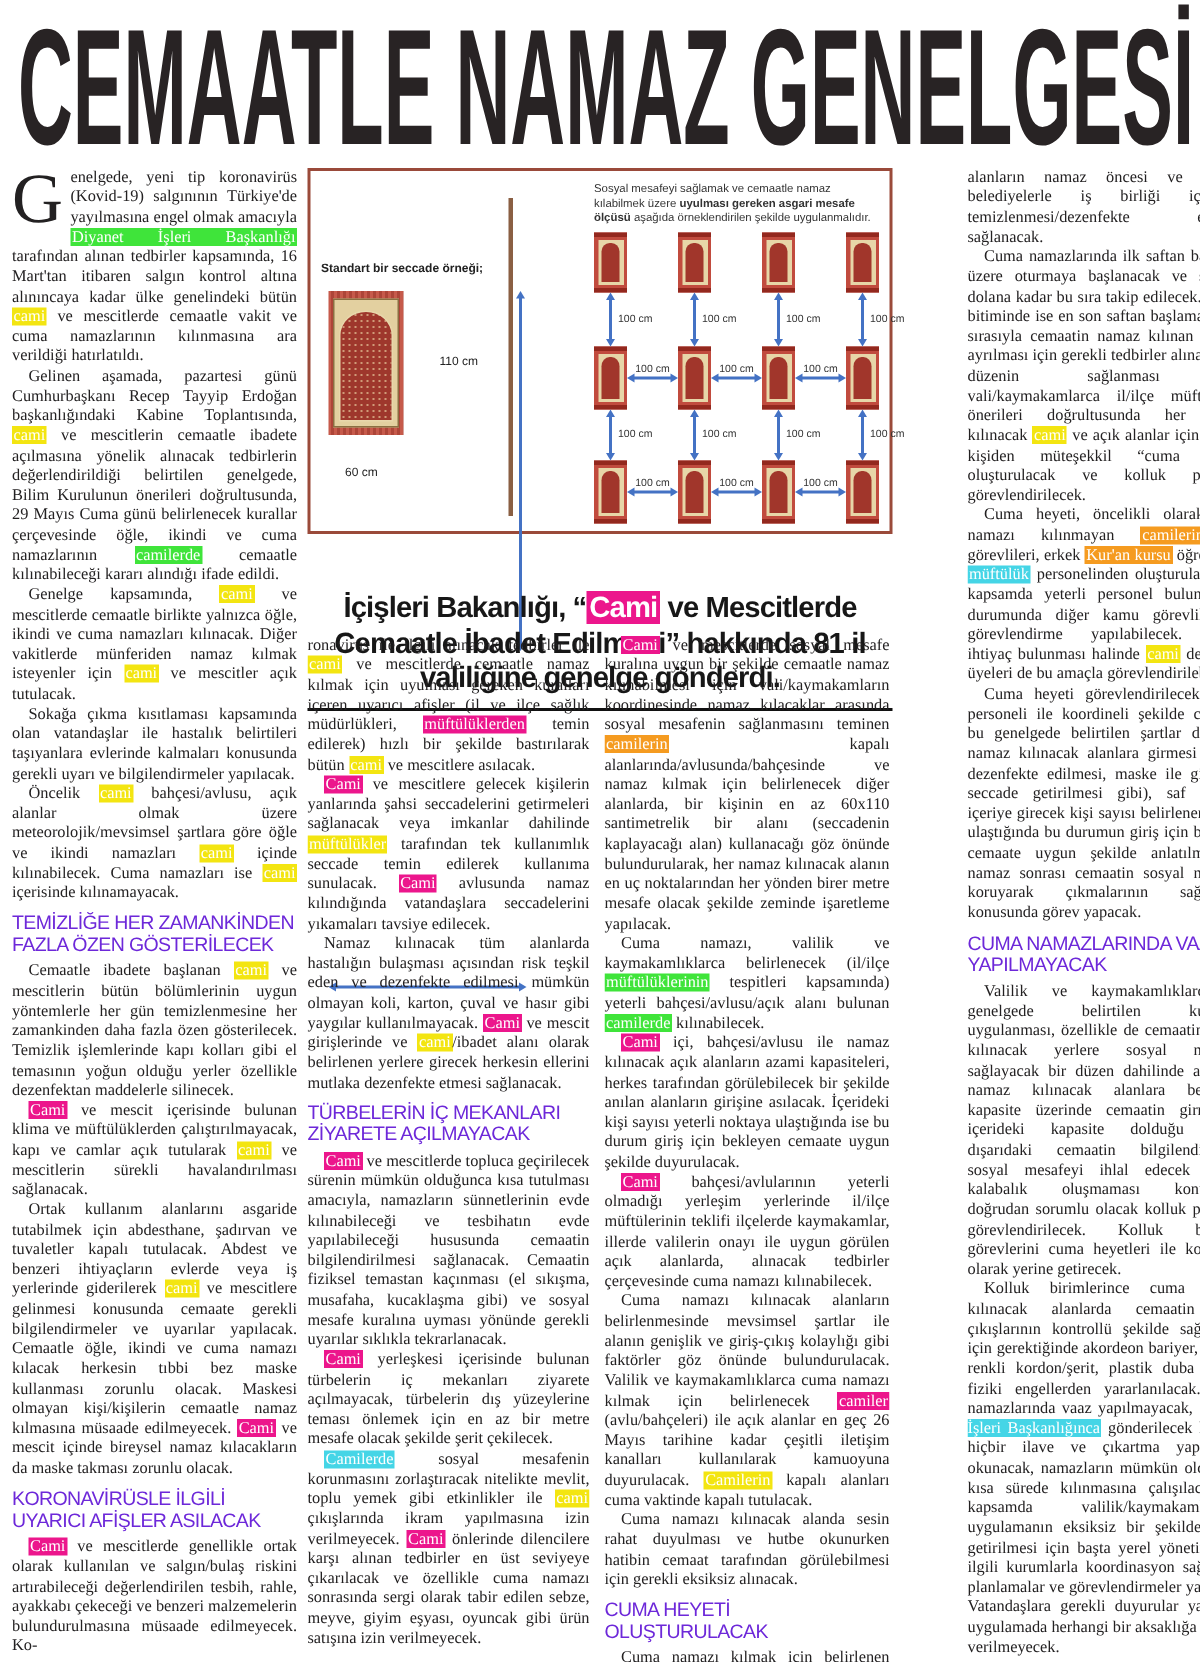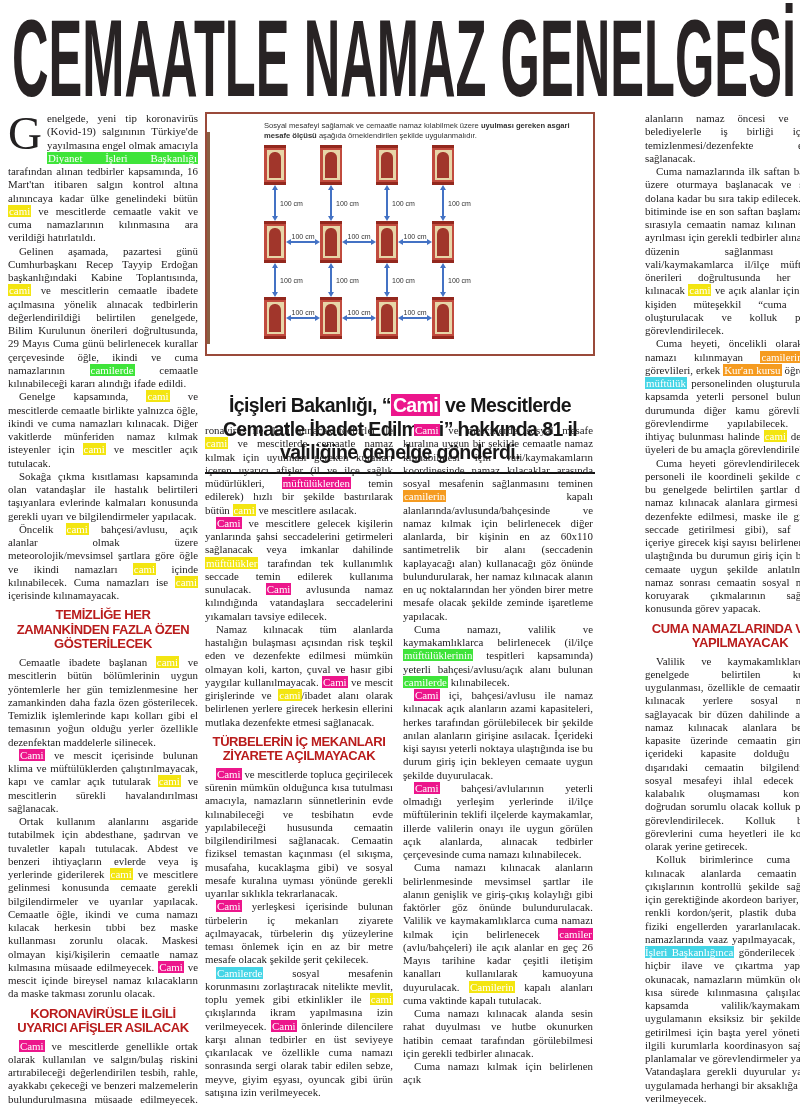--- a/index.html
+++ b/index.html
@@ -21,23 +21,23 @@
   .col-midleft{left:205px;top:424px;width:188px;height:684px;}
   .col-midright{left:403px;top:424px;width:190px;height:684px;}
   .col-right{left:604px;top:112px;width:190px;height:996px;margin-left:41px;}
   .para{margin:0;text-indent:11px;}
   .para.noindent{text-indent:0;}
   .dropcap{
     float:left;font-size:47px;line-height:37px;padding:3px 5px 0 0;
     text-indent:0;color:#232122;font-weight:400;
   }
   .subhead{
-    font-family:"Liberation Sans", sans-serif;font-weight:bold;color:#b91c1c;
+    font-family:"Liberation Sans", sans-serif;font-weight:normal;color:#6d28d9;
     font-size:13px;line-height:14.6px;letter-spacing:-0.4px;
-    margin:6px 0 4px 0;text-align:center;text-indent:0;
+    margin:6px 0 4px 0;text-align:left;text-indent:0;
   }
   .hl{color:#fff;padding:0 1px;}
   .hl-yellow{background:var(--hl-yellow);}
   .hl-green{background:var(--hl-green);}
   .hl-magenta{background:var(--hl-magenta);}
   .hl-cyan{background:var(--hl-cyan);}
   .hl-orange{background:var(--hl-orange);}
   
   .figure{
     position:absolute;left:205px;top:112px;width:390px;height:244px;
@@ -134,20 +134,40 @@
     <p class="para"><span>Öncelik </span><span class="hl hl-yellow">cami</span><span> bahçesi/avlusu, açık alanlar olmak üzere meteorolojik/mevsimsel şartlara göre öğle ve ikindi namazları </span><span class="hl hl-yellow">cami</span><span> içinde kılınabilecek. Cuma namazları ise </span><span class="hl hl-yellow">cami</span><span> içerisinde kılınamayacak.</span></p>
     <div class="subhead">TEMİZLİĞE HER ZAMANKİNDEN FAZLA ÖZEN GÖSTERİLECEK</div>
     <p class="para"><span>Cemaatle ibadete başlanan </span><span class="hl hl-yellow">cami</span><span> ve mescitlerin bütün bölümlerinin uygun yöntemlerle her gün temizlenmesine her zamankinden daha fazla özen gösterilecek. Temizlik işlemlerinde kapı kolları gibi el temasının yoğun olduğu yerler özellikle dezenfektan maddelerle silinecek.</span></p>
     <p class="para"><span class="hl hl-magenta">Cami</span><span> ve mescit içerisinde bulunan klima ve müftülüklerden çalıştırılmayacak, kapı ve camlar açık tutularak </span><span class="hl hl-yellow">cami</span><span> ve mescitlerin sürekli havalandırılması sağlanacak.</span></p>
     <p class="para"><span>Ortak kullanım alanlarını asgaride tutabilmek için abdesthane, şadırvan ve tuvaletler kapalı tutulacak. Abdest ve benzeri ihtiyaçların evlerde veya iş yerlerinde giderilerek </span><span class="hl hl-yellow">cami</span><span> ve mescitlere gelinmesi konusunda cemaate gerekli bilgilendirmeler ve uyarılar yapılacak. Cemaatle öğle, ikindi ve cuma namazı kılacak herkesin tıbbi bez maske kullanması zorunlu olacak. Maskesi olmayan kişi/kişilerin cemaatle namaz kılmasına müsaade edilmeyecek. </span><span class="hl hl-magenta">Cami</span><span> ve mescit içinde bireysel namaz kılacakların da maske takması zorunlu olacak.</span></p>
     <div class="subhead">KORONAVİRÜSLE İLGİLİ UYARICI AFİŞLER ASILACAK</div>
     <p class="para"><span class="hl hl-magenta">Cami</span><span> ve mescitlerde genellikle ortak olarak kullanılan ve salgın/bulaş riskini artırabileceği değerlendirilen tesbih, rahle, ayakkabı çekeceği ve benzeri malzemelerin bulundurulmasına müsaade edilmeyecek. Ko-</span></p>
   </div>
 
 <div class="figure">
+  <div class="fig-left">
+    <div class="seccade-label">Standart bir seccade örneği;</div>
+    <div class="big-rug">
+      <div class="band">
+          <div class="field"></div>
+        </div>
+    </div>
+    <div class="dim dim-v varrow">
+      <i class="line"></i>
+        <i class="tip up"></i>
+        <i class="tip down"></i>
+    </div>
+    <div class="dim-label dim-label-v">110 cm</div>
+    <div class="dim dim-h harrow">
+      <i class="line"></i>
+        <i class="tip left"></i>
+        <i class="tip right"></i>
+    </div>
+    <div class="dim-label dim-label-h">60 cm</div>
+  </div>
   <div class="fig-divider"></div>
   <div class="fig-right">
     <div class="fig-intro"><span>Sosyal mesafeyi sağlamak ve cemaatle namaz kılabilmek üzere </span><span style="font-weight: bold;">uyulması gereken asgari mesafe ölçüsü</span><span> aşağıda örneklendirilen şekilde uygulanmalıdır.</span></div>
     <div class="rug-grid" id="rug-grid">
         <div class="mini-rug">
           <div class="band">
             <div class="field"></div>
           </div>
         </div>
         <div class="spacer"></div>
@@ -312,21 +332,22 @@
     <p class="para"><span class="hl hl-magenta">Cami</span><span> ve mescitlerde topluca geçirilecek sürenin mümkün olduğunca kısa tutulması amacıyla, namazların sünnetlerinin evde kılınabileceği ve tesbihatın evde yapılabileceği hususunda cemaatin bilgilendirilmesi sağlanacak. Cemaatin fiziksel temastan kaçınması (el sıkışma, musafaha, kucaklaşma gibi) ve sosyal mesafe kuralına uyması yönünde gerekli uyarılar sıklıkla tekrarlanacak.</span></p>
     <p class="para"><span class="hl hl-magenta">Cami</span><span> yerleşkesi içerisinde bulunan türbelerin iç mekanları ziyarete açılmayacak, türbelerin dış yüzeylerine teması önlemek için en az bir metre mesafe olacak şekilde şerit çekilecek.</span></p>
     <p class="para"><span class="hl hl-cyan">Camilerde</span><span> sosyal mesafenin korunmasını zorlaştıracak nitelikte mevlit, toplu yemek gibi etkinlikler ile </span><span class="hl hl-yellow">cami</span><span> çıkışlarında ikram yapılmasına izin verilmeyecek. </span><span class="hl hl-magenta">Cami</span><span> önlerinde dilencilere karşı alınan tedbirler en üst seviyeye çıkarılacak ve özellikle cuma namazı sonrasında sergi olarak tabir edilen sebze, meyve, giyim eşyası, oyuncak gibi ürün satışına izin verilmeyecek.</span></p>
   </div>
 <div class="col col-midright">
     <p class="para"><span class="hl hl-magenta">Cami</span><span> ve mescitlerde sosyal mesafe kuralına uygun bir şekilde cemaatle namaz kılınabilmesi için vali/kaymakamların koordinesinde namaz kılacaklar arasında sosyal mesafenin sağlanmasını teminen </span><span class="hl hl-orange">camilerin</span><span> kapalı alanlarında/avlusunda/bahçesinde ve namaz kılmak için belirlenecek diğer alanlarda, bir kişinin en az 60x110 santimetrelik bir alanı (seccadenin kaplayacağı alan) kullanacağı göz önünde bulundurularak, her namaz kılınacak alanın en uç noktalarından her yönden birer metre mesafe olacak şekilde zeminde işaretleme yapılacak.</span></p>
     <p class="para"><span>Cuma namazı, valilik ve kaymakamlıklarca belirlenecek (il/ilçe </span><span class="hl hl-green">müftülüklerinin</span><span> tespitleri kapsamında) yeterli bahçesi/avlusu/açık alanı bulunan </span><span class="hl hl-green">camilerde</span><span> kılınabilecek.</span></p>
     <p class="para"><span class="hl hl-magenta">Cami</span><span> içi, bahçesi/avlusu ile namaz kılınacak açık alanların azami kapasiteleri, herkes tarafından görülebilecek bir şekilde anılan alanların girişine asılacak. İçerideki kişi sayısı yeterli noktaya ulaştığında ise bu durum giriş için bekleyen cemaate uygun şekilde duyurulacak.</span></p>
     <p class="para"><span class="hl hl-magenta">Cami</span><span> bahçesi/avlularının yeterli olmadığı yerleşim yerlerinde il/ilçe müftülerinin teklifi ilçelerde kaymakamlar, illerde valilerin onayı ile uygun görülen açık alanlarda, alınacak tedbirler çerçevesinde cuma namazı kılınabilecek.</span></p>
     <p class="para"><span>Cuma namazı kılınacak alanların belirlenmesinde mevsimsel şartlar ile alanın genişlik ve giriş-çıkış kolaylığı gibi faktörler göz önünde bulundurulacak. Valilik ve kaymakamlıklarca cuma namazı kılmak için belirlenecek </span><span class="hl hl-magenta">camiler</span><span> (avlu/bahçeleri) ile açık alanlar en geç 26 Mayıs tarihine kadar çeşitli iletişim kanalları kullanılarak kamuoyuna duyurulacak. </span><span class="hl hl-yellow">Camilerin</span><span> kapalı alanları cuma vaktinde kapalı tutulacak.</span></p>
-    <p class="para"><span>Cuma namazı kılınacak alanda sesin rahat duyulması ve hutbe okunurken hatibin cemaat tarafından görülebilmesi için gerekli tedbirler alınacak.</span></p>
+    <p class="para"><span>Cuma namazı kılınacak alanda sesin rahat duyulması ve hutbe okunurken hatibin cemaat tarafından görülebilmesi için gerekli eksiksiz alınacak.</span></p>
+    <div class="subhead">CUMA HEYETİ OLUŞTURULACAK</div>
     <p class="para"><span>Cuma namazı kılmak için belirlenen açık</span></p>
   </div>
 <div class="col col-right">
     <p class="para noindent"><span>alanların namaz öncesi ve sonrası, belediyelerle iş birliği içerisinde temizlenmesi/dezenfekte edilmesi sağlanacak.</span></p>
     <p class="para"><span>Cuma namazlarında ilk saftan başlamak üzere oturmaya başlanacak ve son saf dolana kadar bu sıra takip edilecek. Namaz bitiminde ise en son saftan başlamak üzere sırasıyla cemaatin namaz kılınan alandan ayrılması için gerekli tedbirler alınacak. Bu düzenin sağlanması için vali/kaymakamlarca il/ilçe müftülerinin önerileri doğrultusunda her namaz kılınacak </span><span class="hl hl-yellow">cami</span><span> ve açık alanlar için en az 5 kişiden müteşekkil “cuma heyeti” oluşturulacak ve kolluk personeli görevlendirilecek.</span></p>
     <p class="para"><span>Cuma heyeti, öncelikli olarak cuma namazı kılınmayan </span><span class="hl hl-orange">camilerin</span><span> din görevlileri, erkek </span><span class="hl hl-orange">Kur'an kursu</span><span> öğreticileri, </span><span class="hl hl-cyan">müftülük</span><span> personelinden oluşturulacak. Bu kapsamda yeterli personel bulunmaması durumunda diğer kamu görevlilerinden görevlendirme yapılabilecek. Ayrıca ihtiyaç bulunması halinde </span><span class="hl hl-yellow">cami</span><span> dernekleri üyeleri de bu amaçla görevlendirilebilecek.</span></p>
     <p class="para"><span>Cuma heyeti görevlendirilecek kolluk personeli ile koordineli şekilde cemaatin bu genelgede belirtilen şartlar dahilinde namaz kılınacak alanlara girmesi (ellerin dezenfekte edilmesi, maske ile girilmesi, seccade getirilmesi gibi), saf tutması, içeriye girecek kişi sayısı belirlenen sayıya ulaştığında bu durumun giriş için bekleyen cemaate uygun şekilde anlatılması ve namaz sonrası cemaatin sosyal mesafeyi koruyarak çıkmalarının sağlanması konusunda görev yapacak.</span></p>
     <div class="subhead">CUMA NAMAZLARINDA VAAZ YAPILMAYACAK</div>
     <p class="para"><span>Valilik ve kaymakamlıklarca bu genelgede belirtilen kuralların uygulanması, özellikle de cemaatin namaz kılınacak yerlere sosyal mesafeyi sağlayacak bir düzen dahilinde alınması, namaz kılınacak alanlara belirlenen kapasite üzerinde cemaatin girmemesi, içerideki kapasite dolduğu zaman dışarıdaki cemaatin bilgilendirilmesi, sosyal mesafeyi ihlal edecek şekilde kalabalık oluşmaması konularında doğrudan sorumlu olacak kolluk personeli görevlendirilecek. Kolluk birimleri görevlerini cuma heyetleri ile koordineli olarak yerine getirecek.</span></p>
     <p class="para"><span>Kolluk birimlerince cuma namazı kılınacak alanlarda cemaatin giriş/çıkışlarının kontrollü şekilde sağlanması için gerektiğinde akordeon bariyer, bariyer, renkli kordon/şerit, plastik duba benzeri fiziki engellerden yararlanılacak. Cuma namazlarında vaaz yapılmayacak, </span><span class="hl hl-cyan">Diyanet İşleri Başkanlığınca</span><span> gönderilecek hutbeler hiçbir ilave ve çıkartma yapılmadan okunacak, namazların mümkün olduğunca kısa sürede kılınmasına çalışılacak. Bu kapsamda valilik/kaymakamlıklarca, uygulamanın eksiksiz bir şekilde yerine getirilmesi için başta yerel yönetimler ve ilgili kurumlarla koordinasyon sağlanarak planlamalar ve görevlendirmeler yapılacak. Vatandaşlara gerekli duyurular yapılarak, uygulamada herhangi bir aksaklığa meydan verilmeyecek.</span></p>

